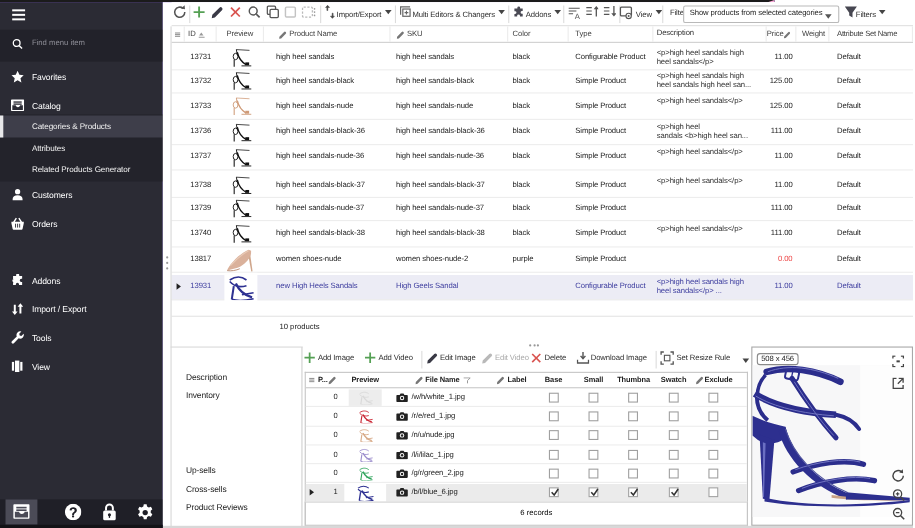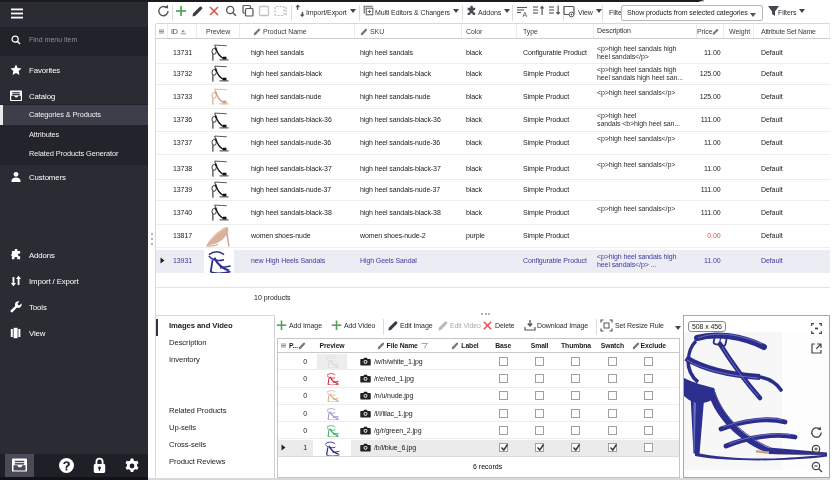--- a/index.html
+++ b/index.html
@@ -168,20 +168,31 @@
           <span>Related Products Generator</span>
         </div>
     </div>
     <div class="mi" style="top:163px">
       <svg width="16" height="16" viewBox="0 0 16 16">
           <circle cx="8" cy="4.4" r="3.2" fill="#fff"></circle>
           <path d="M8 8.6 c3.6 0 6 1.9 6 4.6 v1.4 h-12 v-1.4 c0 -2.7 2.4 -4.6 6 -4.6 Z" fill="#fff"></path>
         </svg>
       <span>Customers</span>
     </div>
+    <div class="mi" style="top:189px">
+      <svg width="16" height="15" viewBox="0 0 16 15">
+          <path d="M2.6 5.5 L5.8 0.8 7.2 1.7 4.7 5.5 h6.6 L8.8 1.7 10.2 0.8 13.4 5.5 h2.1 v1.8 l-1.5 7 a1.2 1.2 0 0 1 -1.2 0.9 h-9.6 a1.2 1.2 0 0 1 -1.2 -0.9 l-1.5 -7 v-1.8 Z" fill="#fff"></path>
+          <g stroke="#2b2b34" stroke-width="1.1">
+            <line x1="5.5" y1="8" x2="5.5" y2="12.7"></line>
+            <line x1="8" y1="8" x2="8" y2="12.7"></line>
+            <line x1="10.5" y1="8" x2="10.5" y2="12.7"></line>
+          </g>
+        </svg>
+      <span>Orders</span>
+    </div>
     <div class="mi" style="top:241px">
       <svg width="16" height="16" viewBox="0 0 16 16">
           <path d="M6.2 1.5 a1.9 1.9 0 0 1 3.8 0 v1 h3.5 v3.4 h-1 a1.9 1.9 0 0 0 0 3.8 h1 v3.8 h-3.8 v-1 a1.9 1.9 0 0 0 -3.8 0 v1 h-3.4 v-3.5 h1 a1.9 1.9 0 0 1 0 -3.8 h-1 v-3.7 h3.7 Z" fill="#fff"></path>
         </svg>
       <span>Addons</span>
     </div>
     <div class="mi" style="top:267px">
       <svg width="16" height="16" viewBox="0 0 16 16">
           <g fill="#fff">
             <path d="M4.6 15 L1.2 10.8 h2.2 v-8 h2.4 v8 h2.2 Z"></path>
@@ -540,31 +551,25 @@
         <span>10 products</span>
       </div>
     <div id="hsplit">
         <div style="position:absolute;left:325px;top:3px;width:9px;height:3px;display:flex;justify-content:space-between">
           <i style="width:2px;height:2px;background:#999;border-radius:50%"></i>
           <i style="width:2px;height:2px;background:#999;border-radius:50%"></i>
           <i style="width:2px;height:2px;background:#999;border-radius:50%"></i>
         </div>
       </div>
     <div id="tabs">
-      <div class="tab act" style="top:3px">
-          <span>Images and Video</span>
-        </div>
       <div class="tab" style="top:20px">
           <span>Description</span>
         </div>
       <div class="tab" style="top:37px">
           <span>Inventory</span>
-        </div>
-      <div class="tab" style="top:88px">
-          <span>Related Products</span>
         </div>
       <div class="tab" style="top:105px">
           <span>Up-sells</span>
         </div>
       <div class="tab" style="top:122px">
           <span>Cross-sells</span>
         </div>
       <div class="tab" style="top:139px">
           <span>Product Reviews</span>
         </div>

